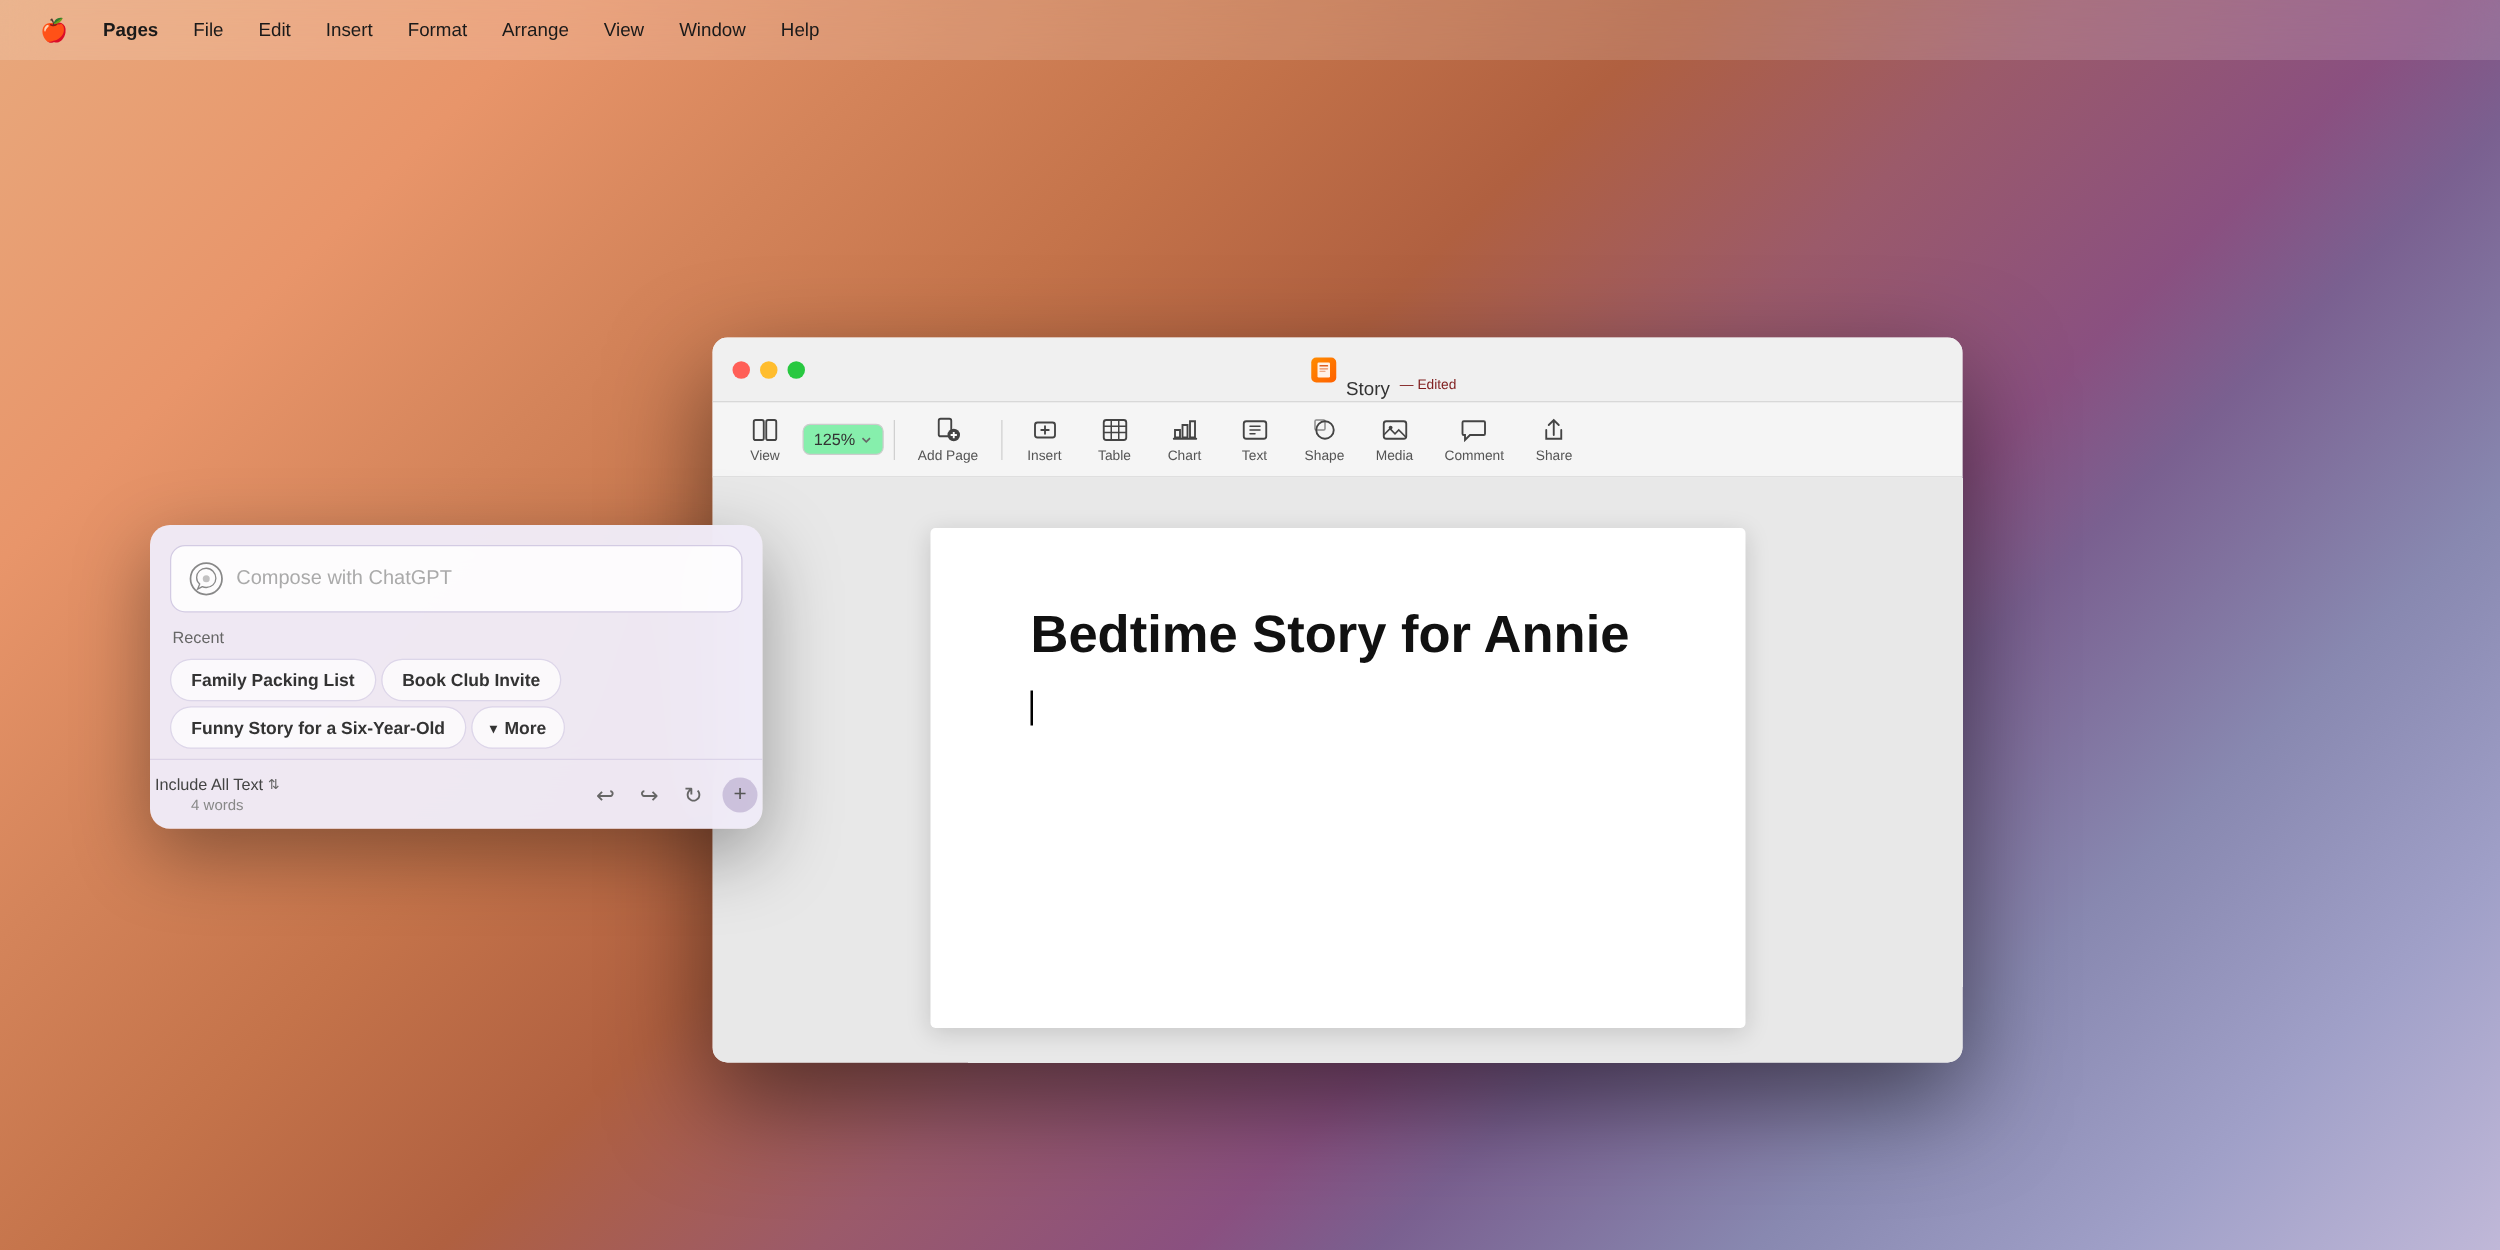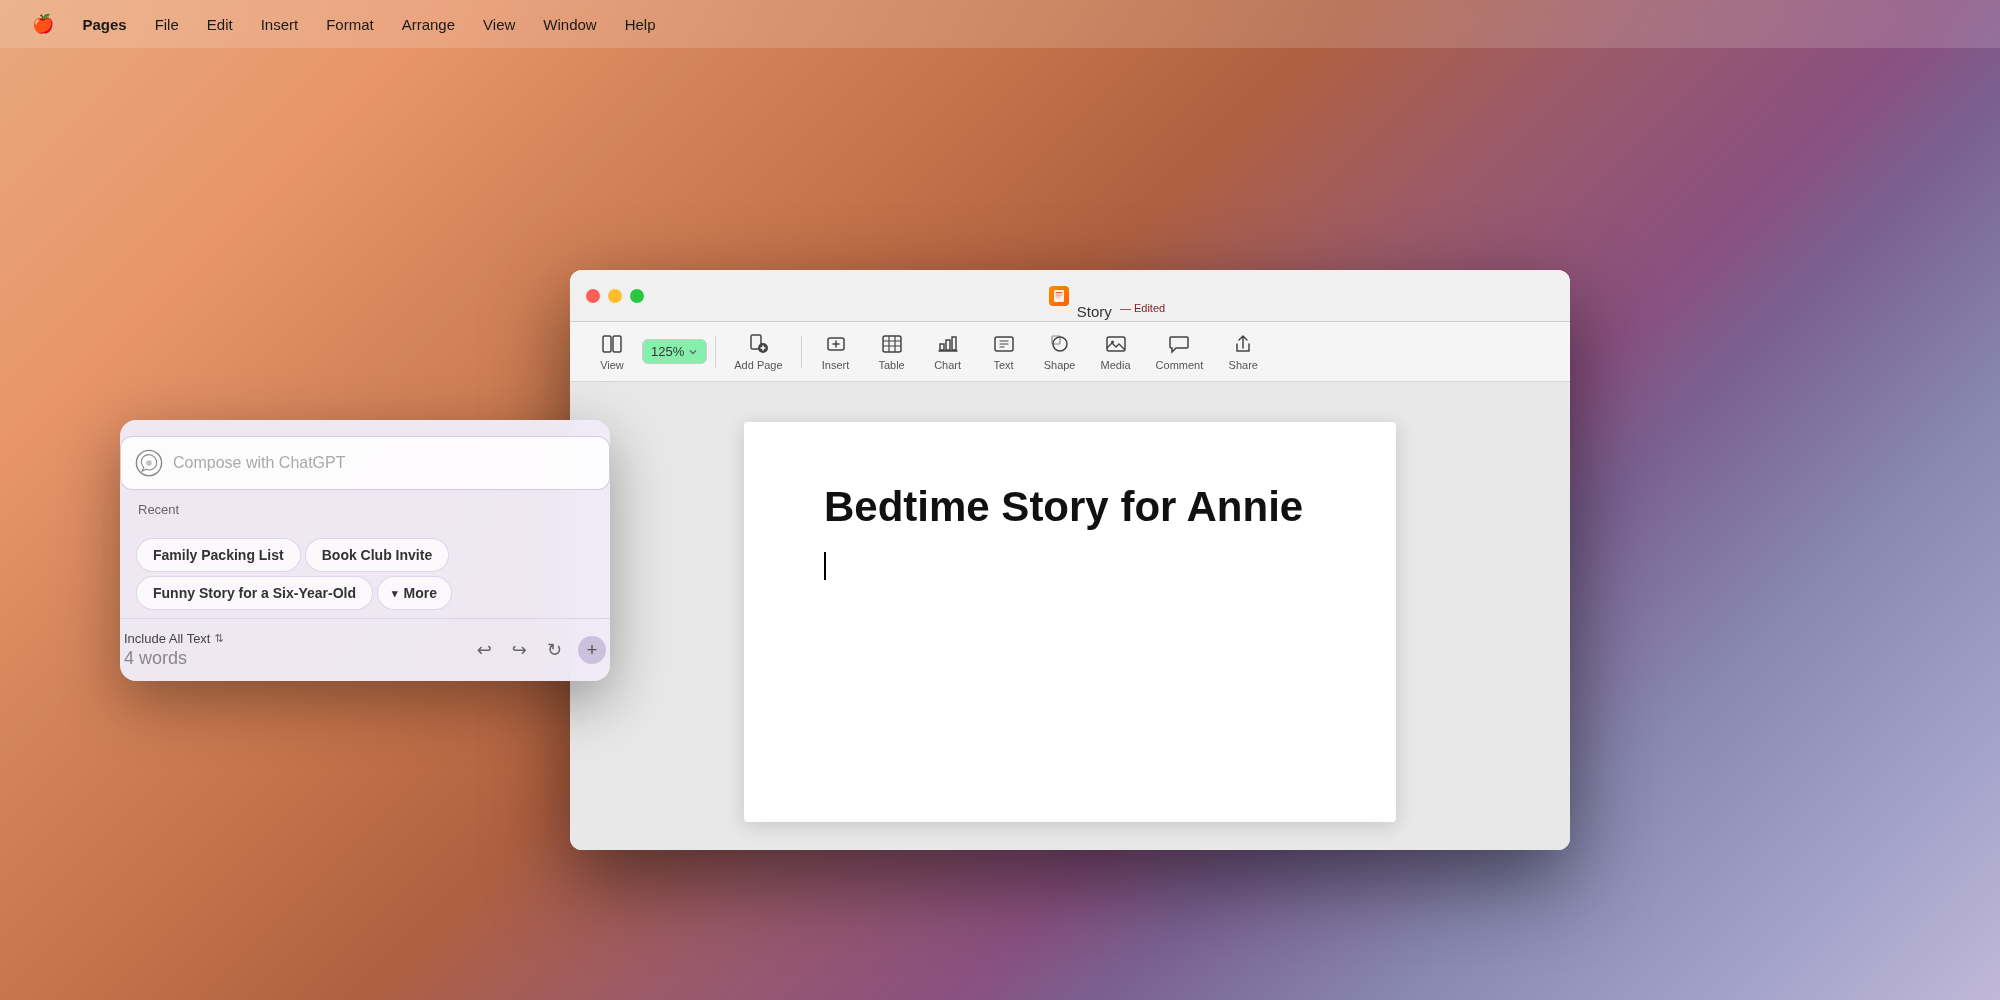--- a/index.html
+++ b/index.html
@@ -232,21 +232,21 @@
       left: 120px;
       width: 490px;
       background: rgba(240, 235, 248, 0.97);
       border-radius: 16px;
       box-shadow: 0 20px 60px rgba(0,0,0,0.35);
       overflow: hidden;
       backdrop-filter: blur(30px);
     }
 
     .chatgpt-input-area {
-      padding: 16px 0 12px;
+      padding: 16px 16px 12px;
     }
 
     .chatgpt-input-wrapper {
       background: rgba(255,255,255,0.85);
       border: 1.5px solid rgba(200,190,220,0.8);
       border-radius: 12px;
       display: flex;
       align-items: center;
       padding: 12px 14px;
       gap: 10px;
@@ -275,21 +275,21 @@
 
     
     .recent-section {
       padding: 0 16px 8px;
     }
 
     .recent-label {
       font-size: 13px;
       font-weight: 500;
       color: #666;
-      margin-bottom: 21px;
+      margin-bottom: 10px;
       padding-left: 2px;
     }
 
     .recent-chips {
       display: flex;
       flex-wrap: wrap;
       gap: 4px;
       font-weight: bold;
     }
 
@@ -338,23 +338,24 @@
       gap: 4px;
       cursor: pointer;
     }
 
     .include-arrows {
       font-size: 11px;
       color: #666;
     }
 
     .word-count {
-      font-size: 18px;
+      font-size: 12px;
       color: #888;
       margin-top: 2px;
+      text-align: center;
     }
 
     .bottom-include-area {
       display: flex;
       flex-direction: column;
     }
 
     .bottom-actions {
       display: flex;
       align-items: center;

